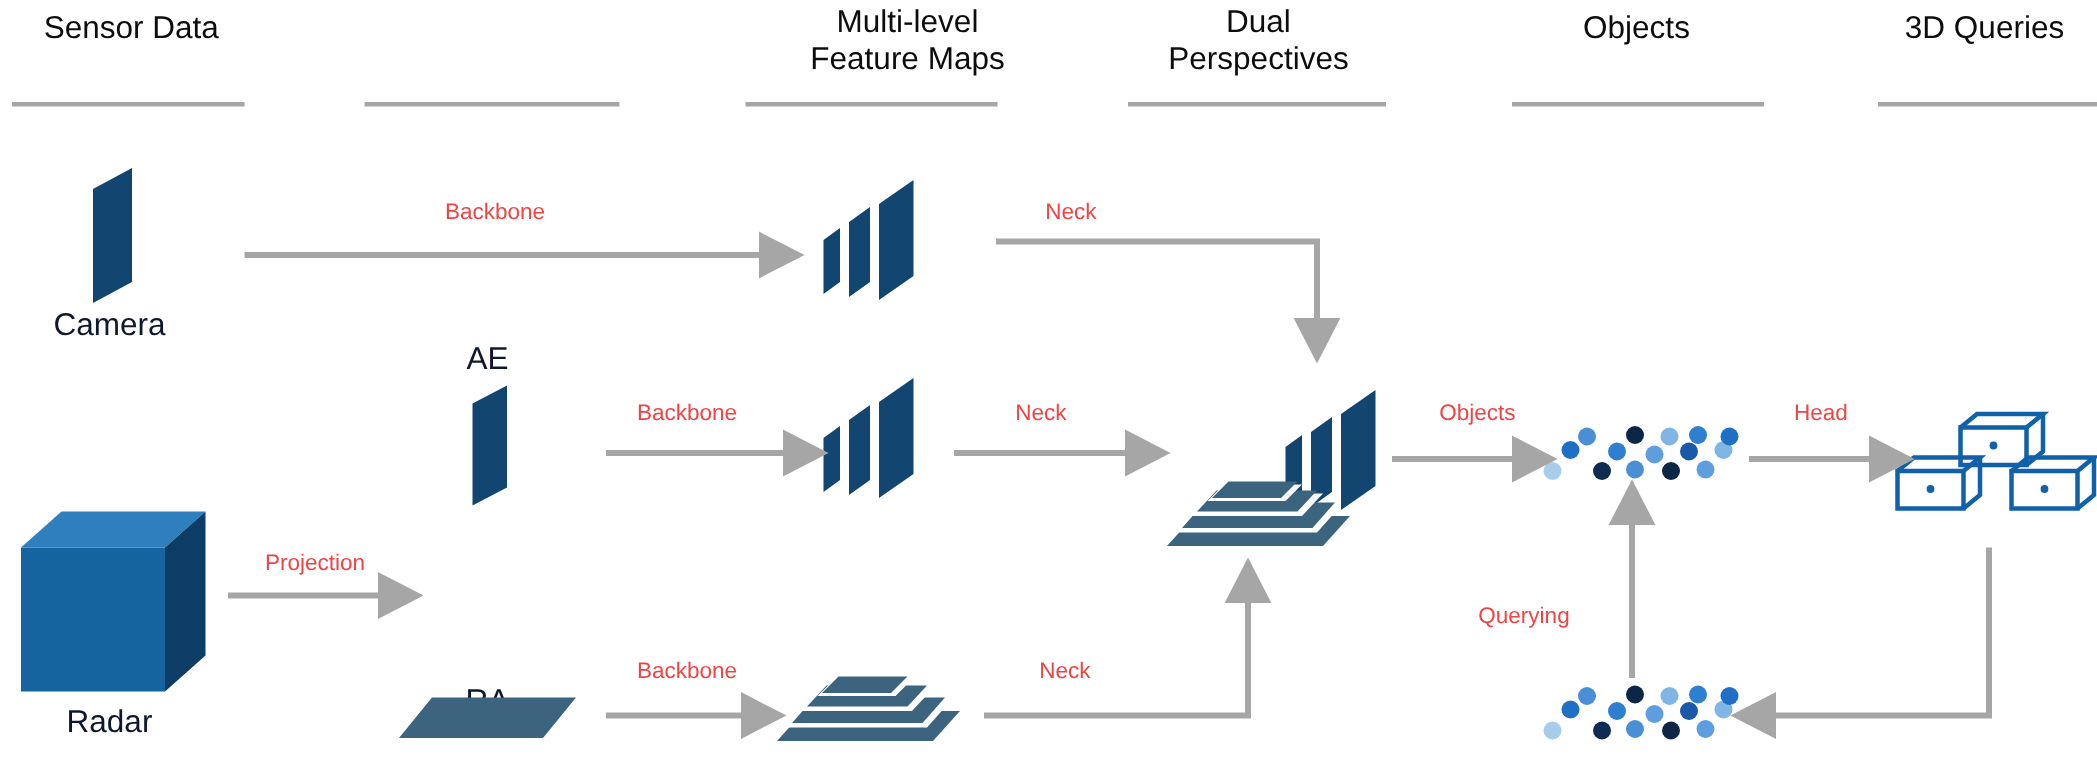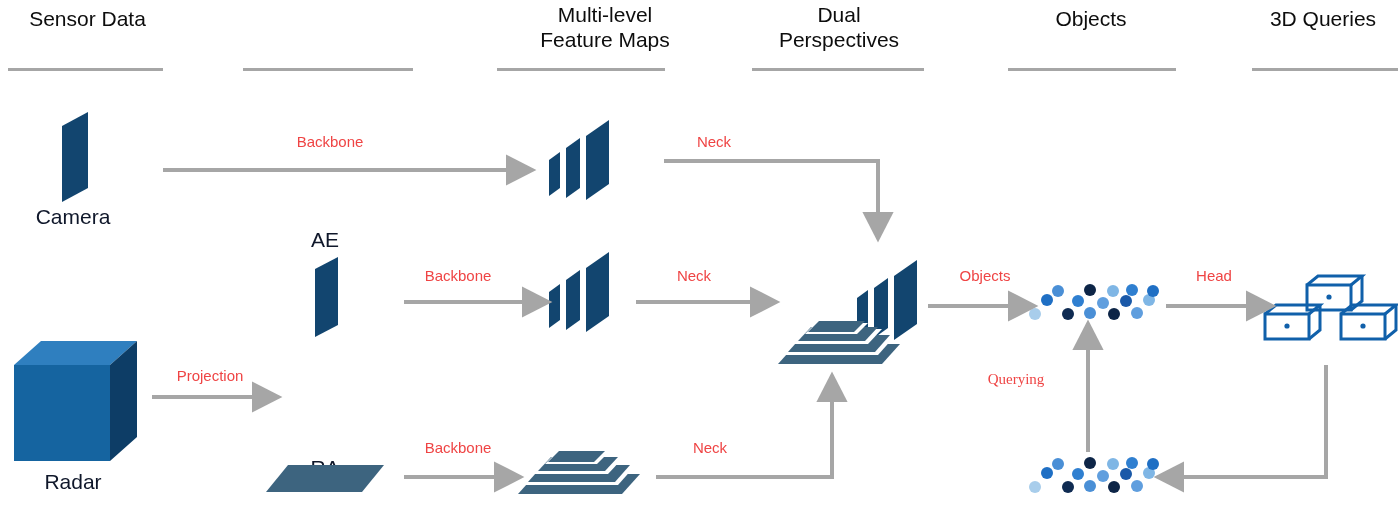--- a/index.html
+++ b/index.html
@@ -55,21 +55,21 @@
 
   <div class="edge-label" style="left:240px;top:130px;width:180px;">Backbone</div>
   <div class="edge-label" style="left:140px;top:352px;width:140px;margin-top:12px;">Projection</div>
   <div class="edge-label" style="left:398px;top:264px;width:120px;">Backbone</div>
   <div class="edge-label" style="left:398px;top:436px;width:120px;">Backbone</div>
   <div class="edge-label" style="left:672px;top:130px;width:84px;">Neck</div>
   <div class="edge-label" style="left:652px;top:264px;width:84px;">Neck</div>
   <div class="edge-label" style="left:668px;top:436px;width:84px;">Neck</div>
   <div class="edge-label" style="left:930px;top:264px;width:110px;">Objects</div>
   <div class="edge-label" style="left:1172px;top:264px;width:84px;">Head</div>
-  <div class="edge-label" style="left:956px;top:367px;width:120px;font-family:Liberation Serif, serif;">Querying</div>
+  <div class="edge-label" style="left:956px;top:399px;width:120px;">Querying</div>
 
   <svg id="svgroot" viewBox="0 0 1398 506" xmlns="http://www.w3.org/2000/svg">
     <defs>
       <marker id="ah" markerWidth="9" markerHeight="9" refX="1.5" refY="4.5" orient="auto" markerUnits="strokeWidth">
         <path d="M0,0.6 L7.6,4.5 L0,8.4 Z" fill="#a6a6a6"></path>
       </marker>
     </defs>
 
     <g>
       <path d="M62,202 L62,126 L88,112 L88,188 Z" fill="#12456f"></path>

